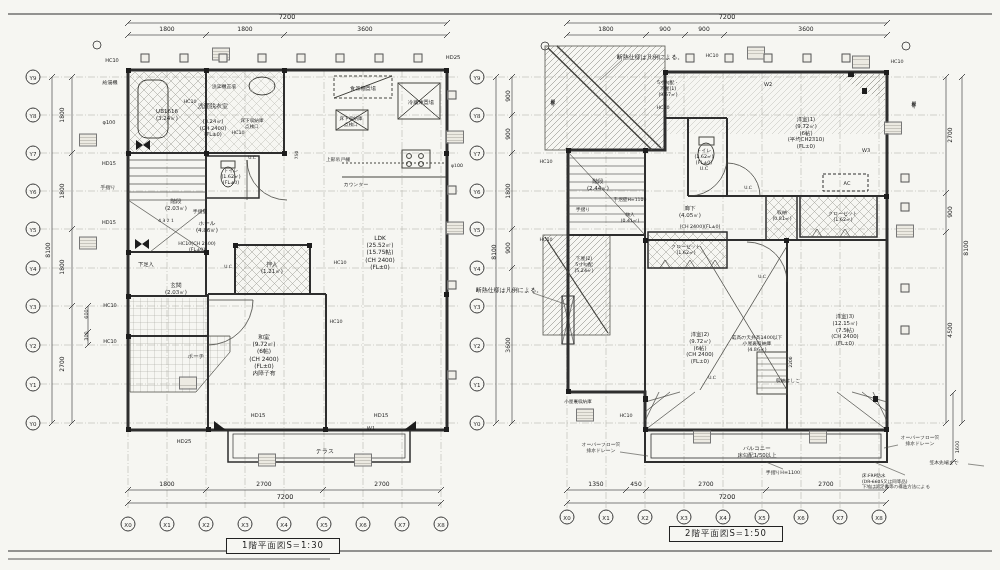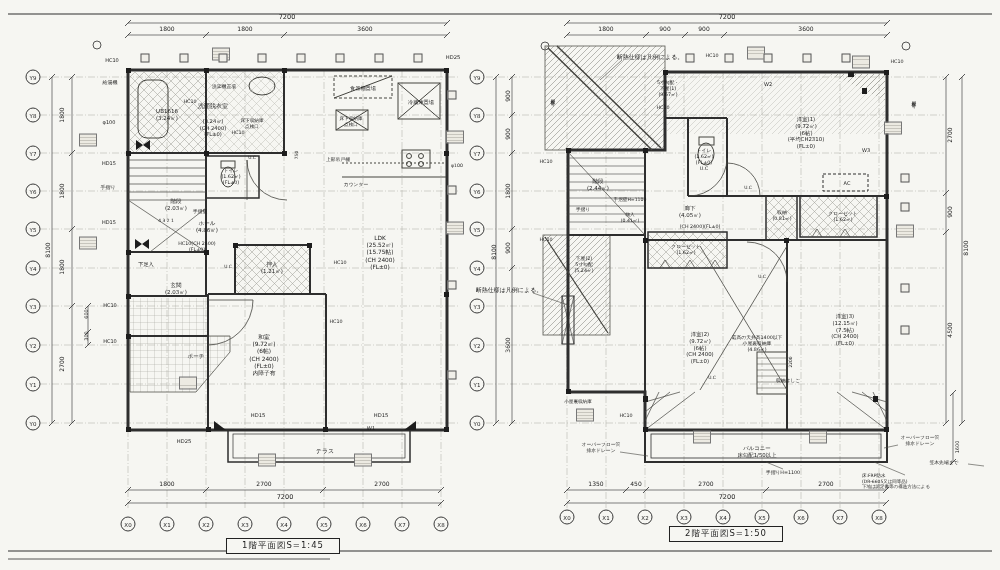--- a/index.html
+++ b/index.html
@@ -279,21 +279,21 @@
         <rect x="643" y="427" width="5" height="5"></rect>
       <rect x="566" y="148" width="5" height="5"></rect>
         <rect x="566" y="389" width="5" height="5"></rect>
       <rect x="643" y="148" width="5" height="5"></rect>
         <rect x="643" y="238" width="5" height="5"></rect>
       <rect x="784" y="238" width="5" height="5"></rect>
         <rect x="884" y="194" width="5" height="5"></rect>
     </g>
   </svg>
 
-  <div class="title" style="left:283px;top:546px">1階平面図S=1:45</div>
+  <div class="title" style="left:283px;top:546px">1階平面図S=1:30</div>
   <div class="title" style="left:726px;top:534px">2階平面図S=1:50</div>
 
 <div class="bub" style="left: 33px; top: 77px;">Y9</div>
     <div class="bub" style="left: 477px; top: 77px;">Y9</div>
     <div class="bub" style="left: 33px; top: 115px;">Y8</div>
     <div class="bub" style="left: 477px; top: 115px;">Y8</div>
     <div class="bub" style="left: 33px; top: 153px;">Y7</div>
     <div class="bub" style="left: 477px; top: 153px;">Y7</div>
     <div class="bub" style="left: 33px; top: 191px;">Y6</div>
     <div class="bub" style="left: 477px; top: 191px;">Y6</div>

